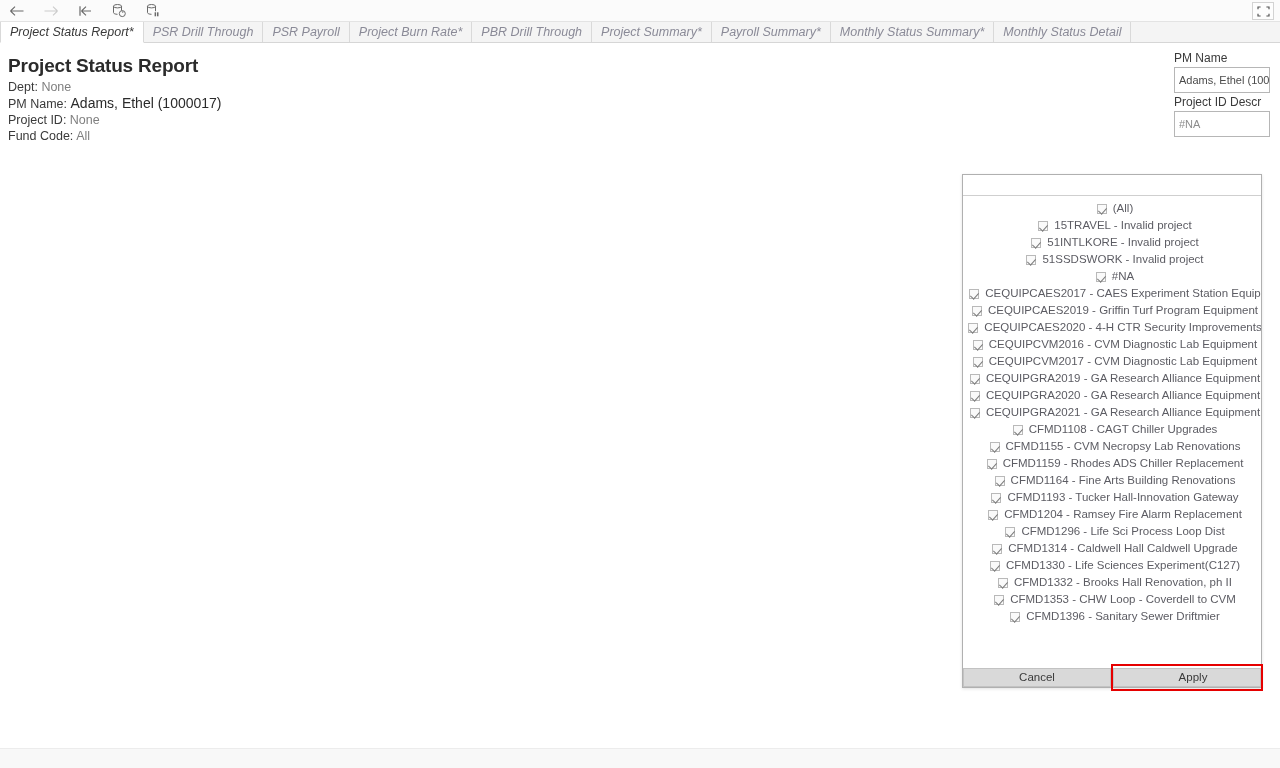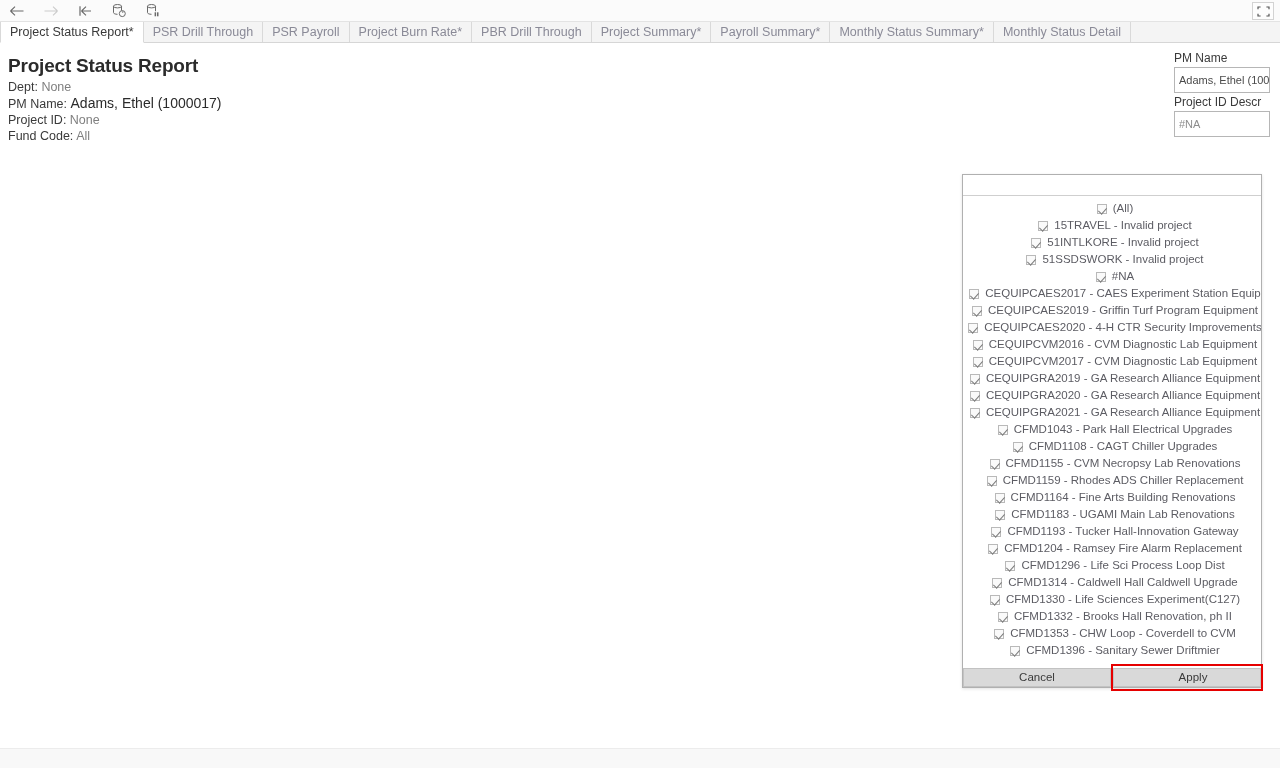--- a/index.html
+++ b/index.html
@@ -44,20 +44,21 @@
   }
   .tab {
     display: flex; align-items: center;
     padding: 0 9px;
     color: #8a8a97;
     border-right: 1px solid #d9d9d9;
     background: #f4f4f4;
     white-space: nowrap;
     cursor: pointer;
     line-height: 1;
+    font-style: italic;
   }
   .tab:first-child { border-left: 1px solid #d9d9d9; }
   .tab.active {
     background: #ffffff;
     color: #3a3a3a;
     border-bottom: 1px solid #ffffff;
     margin-bottom: -1px;
     font-weight: 400;
   }
 
@@ -326,41 +327,33 @@
         <div class="dd-item">
           <span class="cbx"></span>
           <span class="dd-label">CEQUIPGRA2020 - GA Research Alliance Equipment</span>
         </div>
         <div class="dd-item">
           <span class="cbx"></span>
           <span class="dd-label">CEQUIPGRA2021 - GA Research Alliance Equipment</span>
         </div>
         <div class="dd-item">
           <span class="cbx"></span>
-          <span class="dd-label">CFMD1043 - Park Hall Electrical Upgrades</span>
-        </div>
-        <div class="dd-item">
-          <span class="cbx"></span>
           <span class="dd-label">CFMD1108 - CAGT Chiller Upgrades</span>
         </div>
         <div class="dd-item">
           <span class="cbx"></span>
           <span class="dd-label">CFMD1155 - CVM Necropsy Lab Renovations</span>
         </div>
         <div class="dd-item">
           <span class="cbx"></span>
           <span class="dd-label">CFMD1159 - Rhodes ADS Chiller Replacement</span>
         </div>
         <div class="dd-item">
           <span class="cbx"></span>
           <span class="dd-label">CFMD1164 - Fine Arts Building Renovations</span>
-        </div>
-        <div class="dd-item">
-          <span class="cbx"></span>
-          <span class="dd-label">CFMD1183 - UGAMI Main Lab Renovations</span>
         </div>
         <div class="dd-item">
           <span class="cbx"></span>
           <span class="dd-label">CFMD1193 - Tucker Hall-Innovation Gateway</span>
         </div>
         <div class="dd-item">
           <span class="cbx"></span>
           <span class="dd-label">CFMD1204 - Ramsey Fire Alarm Replacement</span>
         </div>
         <div class="dd-item">

